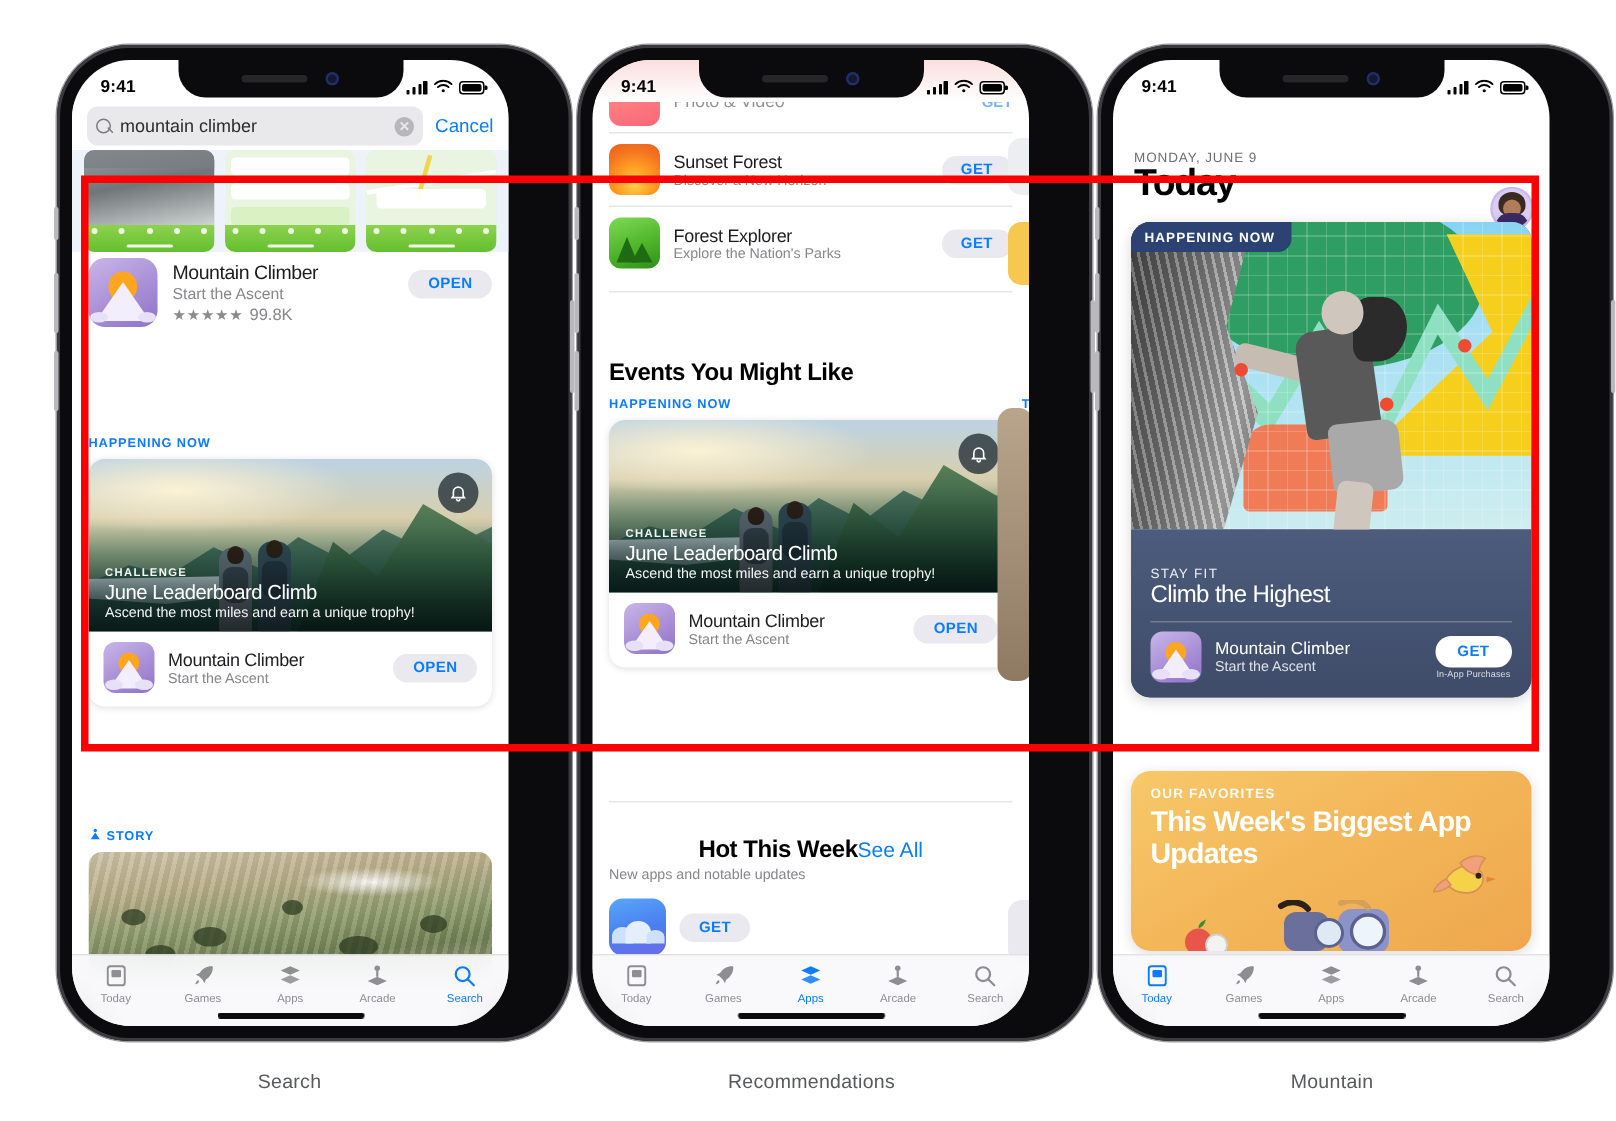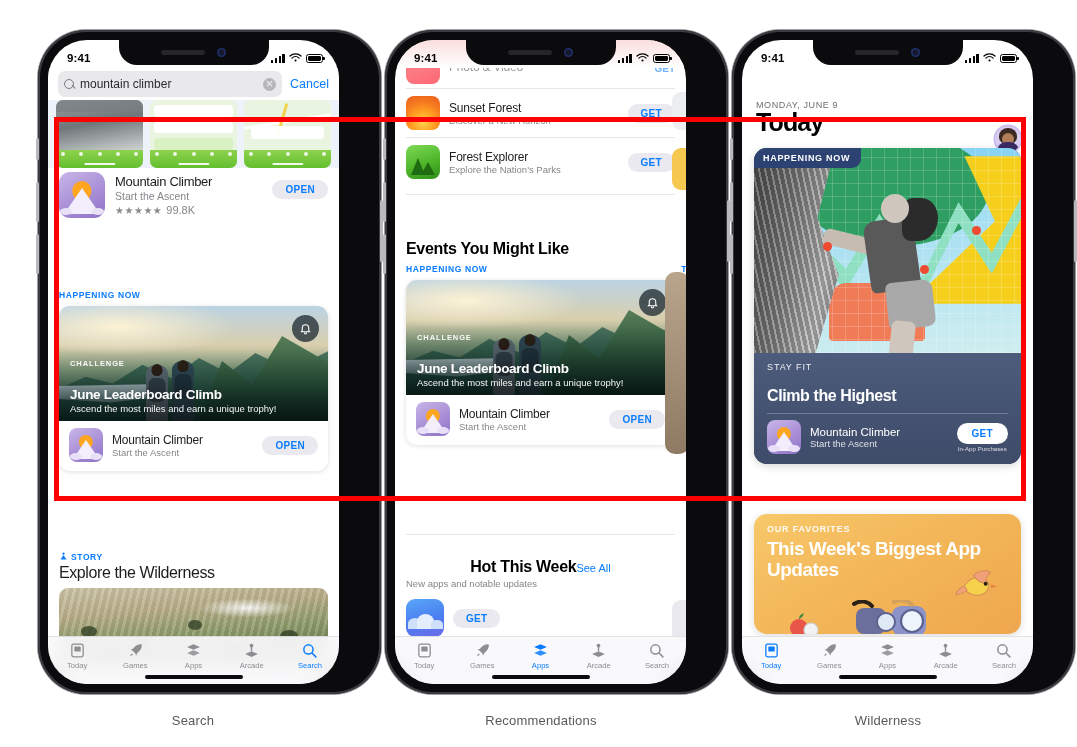--- a/index.html
+++ b/index.html
@@ -93,21 +93,21 @@
   .mag::before{content:"";position:absolute;left:0;top:0;width:8px;height:8px;border:1.4px solid #7b7b80;border-radius:50%;}
   .mag::after{content:"";position:absolute;left:7px;top:7px;width:4.5px;height:1.4px;background:#7b7b80;transform:rotate(45deg);border-radius:1px;}
   .clearx {
     width:13px;height:13px;border-radius:50%;background:#b6b6bb;color:#e9e9ec;
     font-size:9px;line-height:13px;text-align:center;flex:0 0 auto;font-weight:bold;
   }
   .cancel { font-size:12.5px; color:#0a7cff; }
 
   .section-title { font-size:15px; font-weight:bold; color:#000; letter-spacing:-.3px; }
   .section-sub { font-size:9.5px; color:#86868b; }
-  .seeall { font-size:11px; color:#0a7cff; }
+  .seeall { font-size:14px; color:#0a7cff; }
   .kicker { font-size:8.5px; font-weight:bold; color:#0a7cff; letter-spacing:.6px; }
   .hr { height:1px; background:#e7e7ea; }
 
   
   .approw { display:flex; align-items:center; gap:9px; padding:7px 0; }
   .appicon { width:34px;height:34px;border-radius:8px;flex:0 0 auto; position:relative; overflow:hidden;}
   .approw .meta { flex:1; min-width:0; }
   .approw .nm { font-size:12px; color:#1d1d1f; letter-spacing:-.2px; white-space:nowrap; overflow:hidden; }
   .approw .sub { font-size:9.5px; color:#86868b; white-space:nowrap; overflow:hidden; }
   .pill {
@@ -187,21 +187,21 @@
     position:absolute;left:0;right:0;bottom:0;height:62%;
     background:linear-gradient(180deg,rgba(0,0,0,0) 0%,rgba(0,0,0,.18) 40%,rgba(0,0,0,.62) 100%);
   }
   .bell {
     position:absolute; top:9px; right:9px; width:27px; height:27px; border-radius:50%;
     background:rgba(20,32,40,.72); display:flex; align-items:center; justify-content:center;
   }
   .bell svg { width:13px; height:13px; }
   .eventtext { position:absolute; left:11px; right:11px; bottom:7px; color:#fff; }
   .eventtext .ek { font-size:7.5px; font-weight:bold; letter-spacing:.9px; opacity:.95; }
-  .eventtext .et { font-size:13.5px; font-weight:bold; letter-spacing:-.3px; margin-top:19px; }
+  .eventtext .et { font-size:13.5px; font-weight:normal; letter-spacing:-.3px; margin-top:1px; }
   .eventtext .ed { font-size:9.5px; margin-top:1px; opacity:.95; }
   .eventfoot { padding:5px 10px 7px 10px; }
 
   
   .tabbar {
     position:absolute; left:0; right:0; bottom:0; height:48px; z-index:32;
     background:rgba(249,249,251,.93);
     border-top:1px solid rgba(0,0,0,.09);
     display:flex; align-items:flex-start; padding-top:5px;
     backdrop-filter:blur(8px);
@@ -314,23 +314,23 @@
     background:#c6bcb2; border-radius:6px; transform:rotate(14deg);
   }
   .edhero .climber .shorts {
     position:absolute; left:38%; top:60%; width:34%; height:26%;
     background:#a9a9a9; border-radius:6px 10px 8px 6px; transform:rotate(-6deg);
   }
   .edhero .climber .leg {
     position:absolute; left:40%; top:82%; width:17%; height:24%;
     background:#cfc6bd; border-radius:6px; transform:rotate(6deg);
   }
-  .edbody { padding:9px 13px 10px 13px; background:linear-gradient(180deg,#4d5c7c 0%,#3e4b69 100%); color:#fff; }
+  .edbody { padding:24px 13px 10px 13px; background:linear-gradient(180deg,#4d5c7c 0%,#3e4b69 100%); color:#fff; }
   .edbody .ek { font-size:9px; letter-spacing:.9px; opacity:.9; }
-  .edbody .et { font-size:16px; font-weight:bold; letter-spacing:-.4px; margin-top:15px; }
+  .edbody .et { font-size:16px; font-weight:normal; letter-spacing:-.4px; margin-top:1px; }
   .edbody .ed { font-size:10px; line-height:1.35; margin-top:3px; opacity:.93; }
   .edbody .sep { height:1px; background:rgba(255,255,255,.25); margin:8px 0 6px 0; }
   .edfootrow { display:flex; align-items:center; gap:9px; }
   .edfootrow .nm { font-size:11.5px; }
   .edfootrow .sub { font-size:9.5px; opacity:.82; }
   .getwhite {
     background:#fff; color:#0a7cff; font-size:10px; font-weight:bold;
     border-radius:11px; padding:5px 15px; letter-spacing:.3px;
   }
   .iap { font-size:6px; opacity:.8; text-align:center; margin-top:2px; letter-spacing:.1px; }
@@ -514,21 +514,20 @@
         </div>
       </div>
 
       <div style="position:absolute;top:512px;left:11px;right:11px;">
         <div class="kicker">
           <svg class="storyicon" viewBox="0 0 24 24">
             <circle cx="12" cy="4.5" r="3" fill="#0a7cff"></circle>
             <path d="M4 20l8-12 8 12z" fill="#0a7cff"></path>
           </svg><span>STORY</span>
         </div>
-        <div style="font-size:16px;color:#1d1d1f;letter-spacing:-.4px;margin-top:2px;">Explore the Wilderness</div>
         <div class="storyimg">
           <div class="rock"></div>
           <div class="bush" style="left:8%;top:48%;width:16px;height:11px"></div>
           <div class="bush" style="left:26%;top:62%;width:22px;height:13px"></div>
           <div class="bush" style="left:48%;top:40%;width:14px;height:10px"></div>
           <div class="bush" style="left:62%;top:70%;width:26px;height:14px"></div>
           <div class="bush" style="left:82%;top:52%;width:18px;height:12px"></div>
           <div class="bush" style="left:14%;top:78%;width:20px;height:12px"></div>
         </div>
       </div>
@@ -907,14 +906,14 @@
         </div>
       </div>
       <div class="homebar"></div>
     </div>
   </div>
 
   <div id="redrect"></div>
 
   <div class="caption" id="cap1">Search</div>
   <div class="caption" id="cap2">Recommendations</div>
-  <div class="caption" id="cap3">Wilderness</div>
+  <div class="caption" id="cap3">Mountain</div>
 </div>
 
 </body></html>

